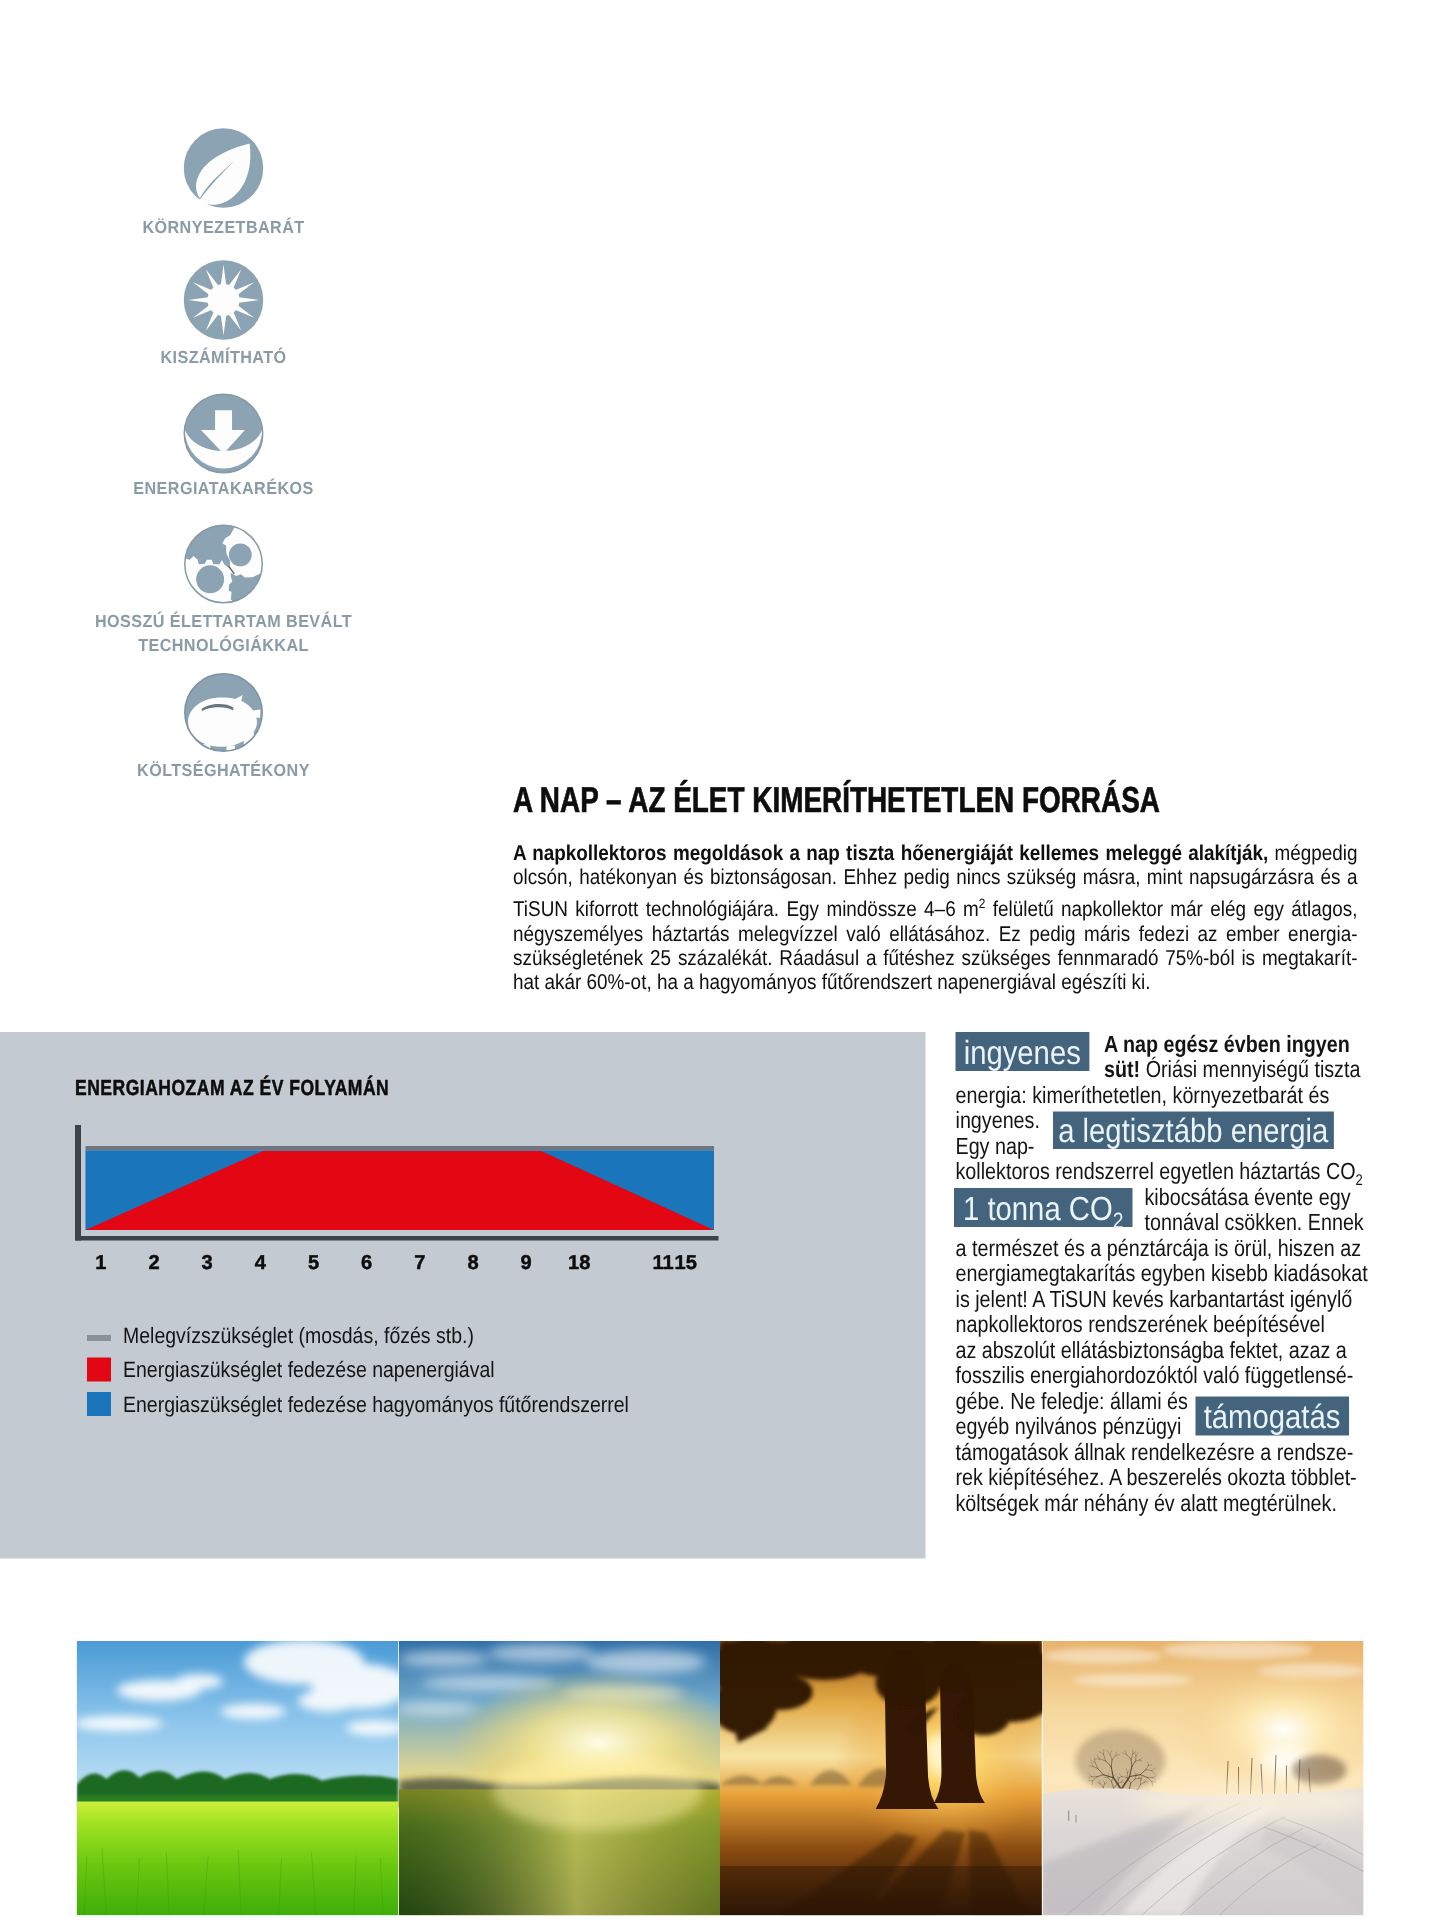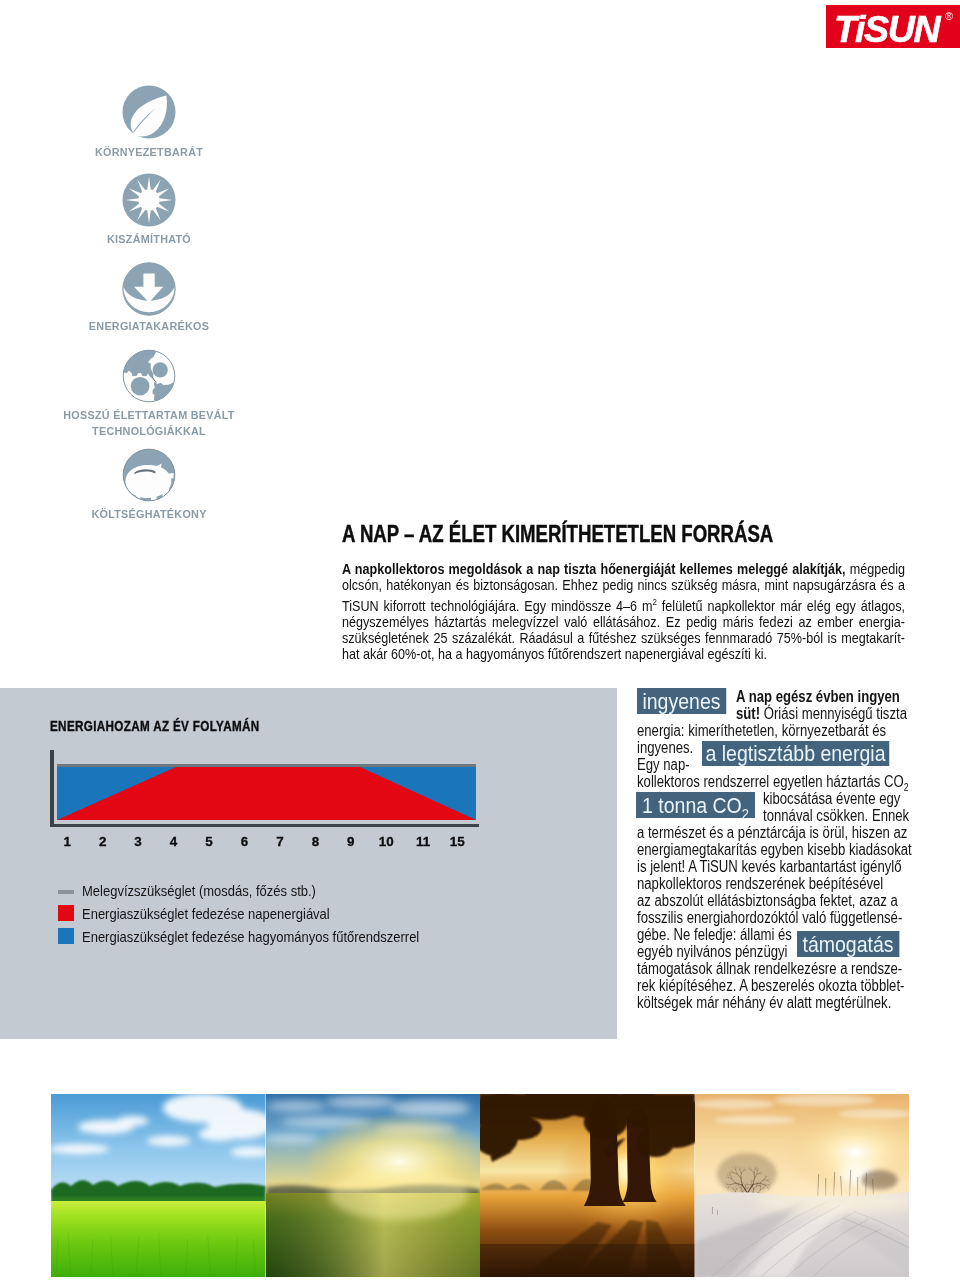--- a/index.html
+++ b/index.html
@@ -66,24 +66,20 @@
   
   .photos{position:absolute;left:51px;top:1094px;width:858px;height:183px;display:flex;}
   .photo{position:relative;width:214.5px;height:183px;overflow:hidden;}
   .photo svg{display:block;width:100%;height:100%;}
 </style>
 </head>
 <body>
 
 <div class="page">
 
-  <div class="logo">
-    <span class="logo-text">TiSUN</span>
-    <span class="logo-reg">®</span>
-  </div>
 
   <div class="features">
 
     <div class="feature" style="left:97px;top:86px;width:210px;">
       <span class="ic" style="left:25px;top:-1px;">
         <svg width="54" height="54" viewBox="0 0 54 54">
           <circle cx="27" cy="27" r="26.5" fill="#8ba3b2"></circle>
           <path d="M44.4 10.6 C32 13.6 18.5 19.8 12.4 28.5 C7.0 36.2 8.2 43.2 11.3 47.3 C13.8 42.3 20.5 33.8 34.5 22.2 C21.4 34.6 14.2 44.4 10.6 48.9 C15.6 52.8 25.2 52.6 32.3 47.2 C42.6 39.4 46.4 25.8 44.4 10.6 Z" fill="#fdfdfd"></path>
         </svg>
       </span>
@@ -179,22 +175,22 @@
   <div class="months">
     <span style="left:6.2px;">1</span>
     <span style="left:41.7px;">2</span>
     <span style="left:77.1px;">3</span>
     <span style="left:112.6px;">4</span>
     <span style="left:148.0px;">5</span>
     <span style="left:183.4px;">6</span>
     <span style="left:218.9px;">7</span>
     <span style="left:254.4px;">8</span>
     <span style="left:289.8px;">9</span>
-    <span style="left:325.2px;">10</span>
-    <span style="left:362px;">11</span>
+    <span style="left:325.2px;">18</span>
+    <span style="left:381px;">11</span>
     <span style="left:396.2px;">15</span>
   </div>
 
   <div class="legend">
     <div class="leg-row">
       <span class="leg-swatch dash"></span>
       <span class="leg-label">Melegvízszükséglet (mosdás, főzés stb.)</span>
     </div>
     <div class="leg-row">
       <span class="leg-swatch box red"></span>

